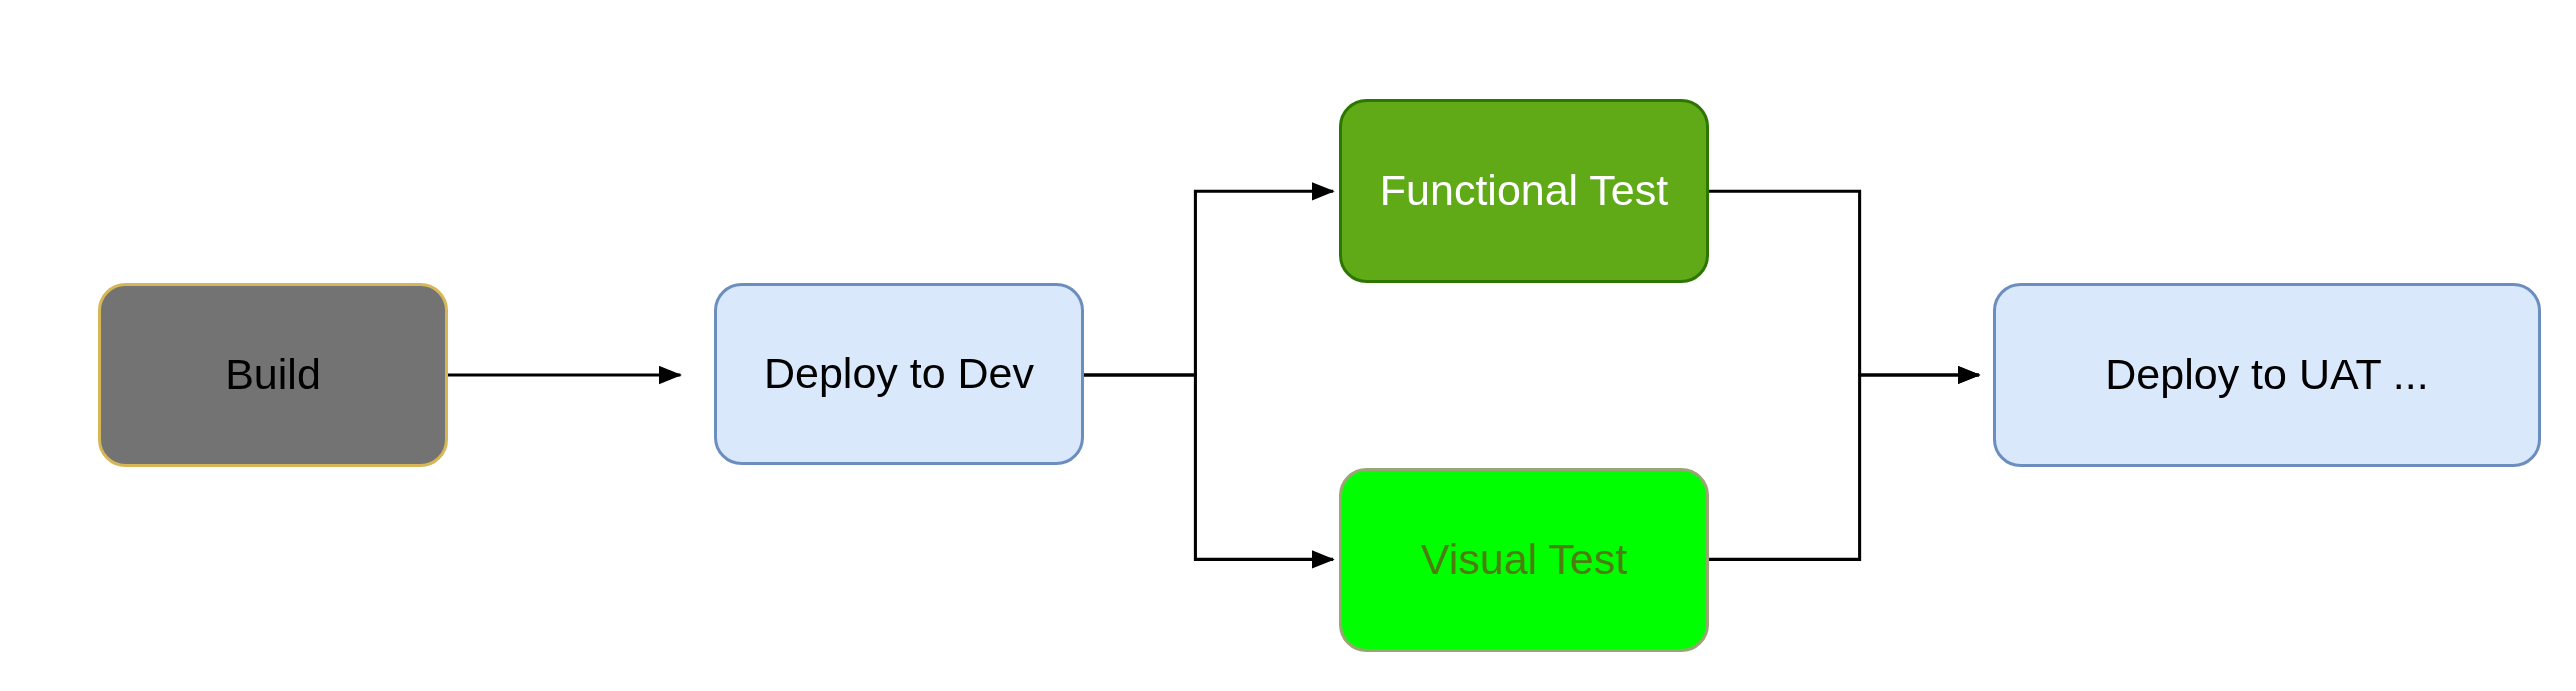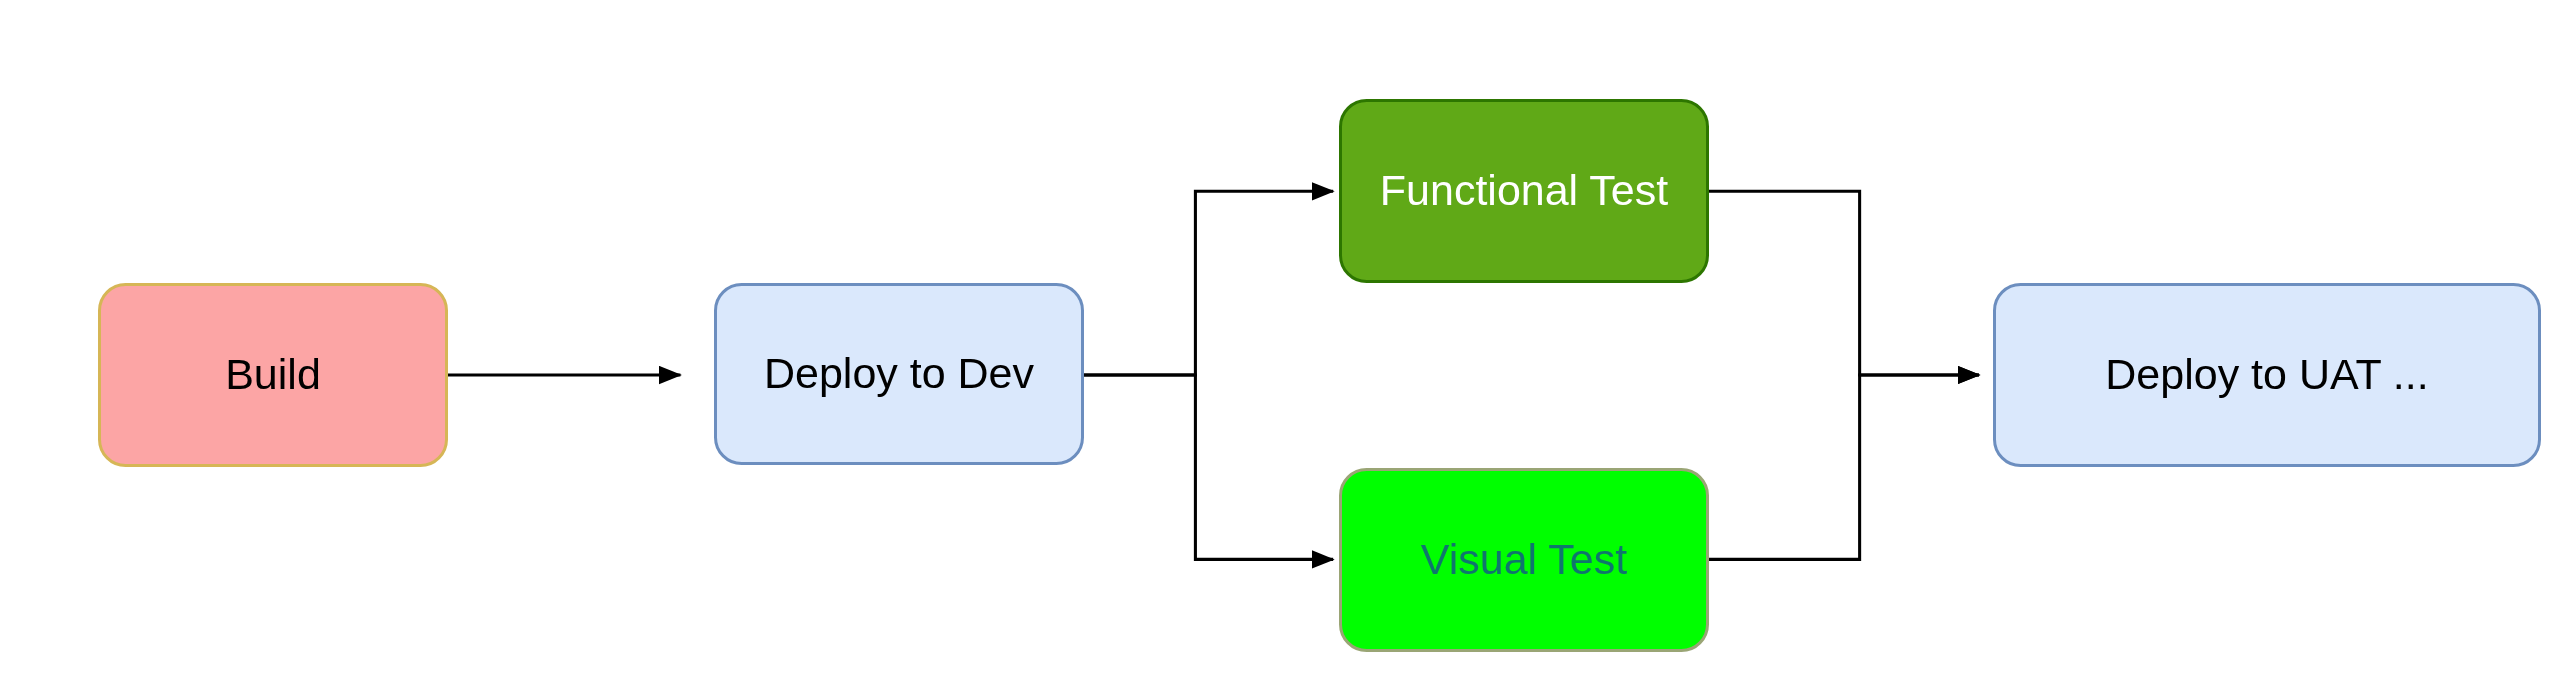--- a/index.html
+++ b/index.html
@@ -57,33 +57,33 @@
         <path d="M0,0 L30,12 L0,24 Z" fill="#000000"></path>
       </marker>
     </defs>
     <path class="edge" d="M585,490 H889" marker-end="url(#arrowhead)" style="stroke: rgb(0, 0, 0);"></path>
     <path class="edge" d="M1378,490 H1562 V250 H1742" marker-end="url(#arrowhead)" style="stroke: rgb(0, 0, 0);"></path>
     <path class="edge" d="M1378,490 H1562 V731 H1742" marker-end="url(#arrowhead)" style="stroke: rgb(0, 0, 0);"></path>
     <path class="edge" d="M2233,250 H2430 V490 H2586" marker-end="url(#arrowhead)" style="stroke: rgb(0, 0, 0);"></path>
     <path class="edge" d="M2233,731 H2430 V490 H2586" marker-end="url(#arrowhead)" style="stroke: rgb(0, 0, 0);"></path>
   </svg>
 
-  <div class="node node-build" style="background: #fca5a5; border-color: rgb(214, 182, 86); color: rgb(0, 0, 0);">
+  <div class="node node-build" style="background: #737373; border-color: rgb(214, 182, 86); color: rgb(0, 0, 0);">
     <span>Build</span>
   </div>
 
   <div class="node node-deploy-dev" style="background: rgb(218, 232, 252); border-color: rgb(108, 142, 191); color: rgb(0, 0, 0);">
     <span>Deploy to Dev</span>
   </div>
 
   <div class="node node-functional-test" style="background: rgb(96, 169, 23); border-color: rgb(45, 118, 0); color: rgb(255, 255, 255);">
     <span>Functional Test</span>
   </div>
 
-  <div class="node node-visual-test" style="background: rgb(0, 255, 0); border-color: rgb(154, 165, 117); color: #0f766e;">
+  <div class="node node-visual-test" style="background: rgb(0, 255, 0); border-color: rgb(154, 165, 117); color: #4d7c0f;">
     <span>Visual Test</span>
   </div>
 
   <div class="node node-deploy-uat" style="background: rgb(218, 232, 252); border-color: rgb(108, 142, 191); color: rgb(0, 0, 0);">
     <span>Deploy to UAT ...</span>
   </div>
 
 </div>
 
 

